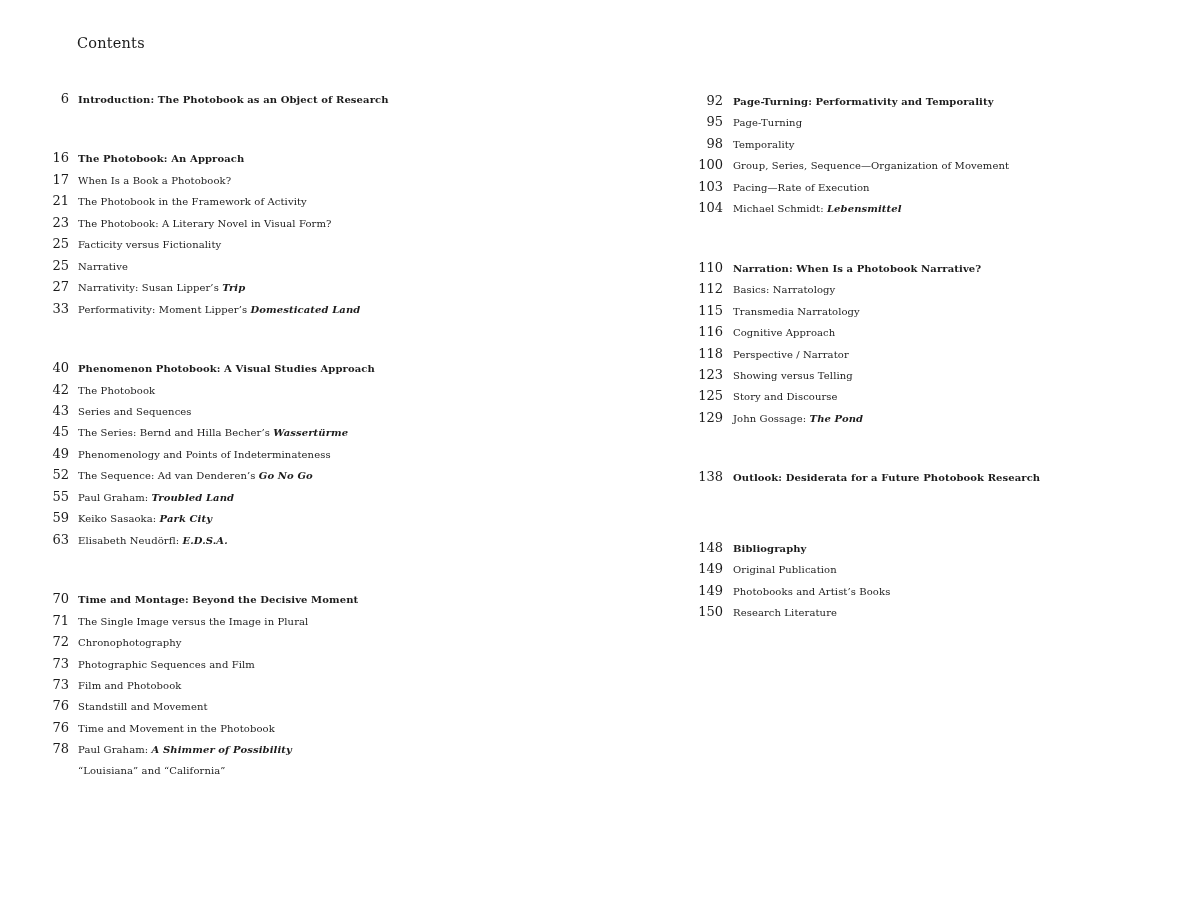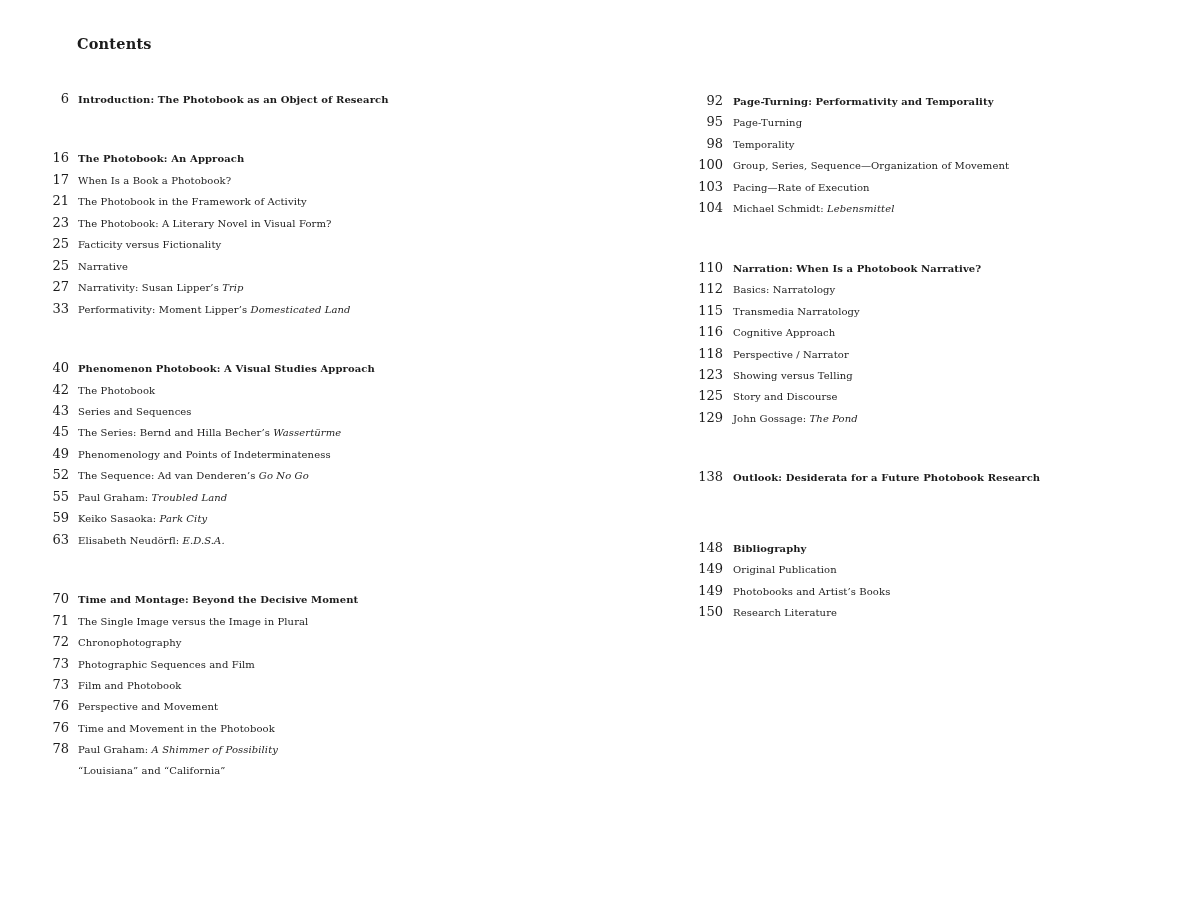--- a/index.html
+++ b/index.html
@@ -14,21 +14,21 @@
     background: #ffffff;
     font-family: "DejaVu Serif", "Liberation Serif", serif;
     color: #1c1c1c;
     overflow: hidden;
   }
   .page-title {
     position: absolute;
     left: 77px;
     top: 35px;
     font-size: 14.5px;
-    font-weight: 700;
+    font-weight: 400;
     letter-spacing: 0.2px;
     text-align: right;
   }
   .col {
     position: absolute;
     --numw: 69px;
     --gap: 9px;
   }
   .col-left  { left: 0px;  top: 89px;  width: 620px; }
   .col-right { left: 655px; top: 91px; width: 545px; --numw: 68px; --gap: 10px; }
@@ -47,21 +47,21 @@
     text-align: right;
     font-size: 13px;
     color: #1c1c1c;
   }
   .title {
     margin-left: var(--gap);
     font-size: 10px;
     letter-spacing: 0.1px;
   }
   .row.bold .title { font-weight: 700; }
-  .it { font-style: italic; }
+  .it { font-style: italic; font-weight: bold; }
 </style>
 </head>
 <body>
 
 <div class="page">
   <div class="page-title">Contents</div>
 
   <div class="col col-left">
       <div class="group">
         <div class="row bold">
@@ -157,21 +157,21 @@
         <div class="row">
           <span class="num">73</span>
           <span class="title"><span>Photographic Sequences and Film</span></span>
         </div>
         <div class="row">
           <span class="num">73</span>
           <span class="title"><span>Film and Photobook</span></span>
         </div>
         <div class="row">
           <span class="num">76</span>
-          <span class="title"><span>Perspective and Movement</span></span>
+          <span class="title"><span>Standstill and Movement</span></span>
         </div>
         <div class="row">
           <span class="num">76</span>
           <span class="title"><span>Time and Movement in the Photobook</span></span>
         </div>
         <div class="row">
           <span class="num">78</span>
           <span class="title"><span>Paul Graham: </span><span class="it">A Shimmer of Possibility</span></span>
         </div>
         <div class="row">

